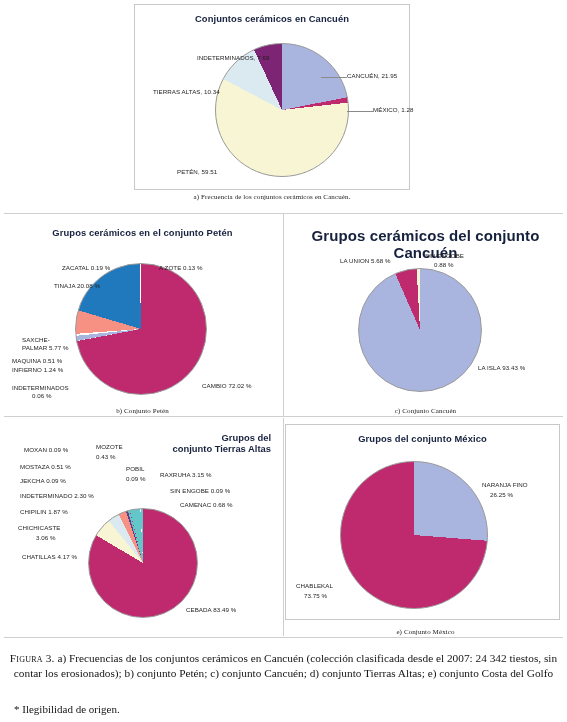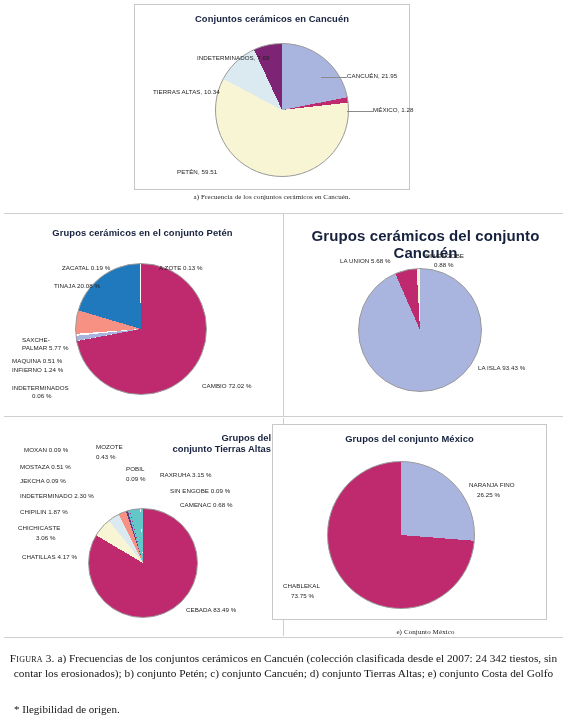--- a/index.html
+++ b/index.html
@@ -125,38 +125,40 @@
     <div class="lbl" style="left:50px; top:64px;">TINAJA  20.08 %</div>
     <div class="lbl" style="left:18px; top:118px;">SAXCHE-</div>
     <div class="lbl" style="left:18px; top:126px;">PALMAR  5.77 %</div>
     <div class="lbl" style="left:8px; top:139px;">MAQUINA 0.51 %</div>
     <div class="lbl" style="left:8px; top:148px;">INFIERNO 1.24 %</div>
     <div class="lbl" style="left:8px; top:166px;">INDETERMINADOS</div>
     <div class="lbl" style="left:28px; top:174px;">0.06 %</div>
     <div class="lbl" style="left:198px; top:164px;">CAMBIO 72.02 %</div>
   </div>
 
+  <div class="subcap" style="left:4px; top:407px; width:277px;">b) Conjunto Petén</div>
 
   <div class="divline" style="left:283px; top:214px; width:1px; height:202px;"></div>
 
   <div class="panel" style="left:288px; top:218px; width:275px; height:185px; border:none;">
     <div class="panel-title" style="top:9px; font-size:15px;">Grupos cerámicos del conjunto Cancuén</div>
 
     <div class="pie" style="left:70px; top:50px; width:124px; height:124px;
          background: conic-gradient(
            #a9b4df 0deg 336.3deg,
            #bf2a6e 336.3deg 356.8deg,
            #f7f5d3 356.8deg 360deg);"></div>
 
     <div class="lbl" style="left:52px; top:39px;">LA UNION 5.68 %</div>
     <div class="lbl" style="left:137px; top:34px;">SIN ENGOBE</div>
     <div class="lbl" style="left:146px; top:43px;">0.88 %</div>
     <div class="lbl" style="left:190px; top:146px;">LA ISLA 93.43 %</div>
   </div>
 
+  <div class="subcap" style="left:288px; top:407px; width:275px;">c)  Conjunto Cancuén</div>
 
   <div class="divline" style="left:4px; top:416px; width:559px; height:1px;"></div>
 
   <div class="panel" style="left:4px; top:424px; width:277px; height:196px; border:none;">
     <div style="position:absolute; right:10px; top:8px; font-size:9.4px; font-weight:bold; color:#16213e;">Grupos del</div>
     <div style="position:absolute; right:10px; top:19px; font-size:9.4px; font-weight:bold; color:#16213e;">conjunto Tierras Altas</div>
 
     <div class="pie" style="left:84px; top:84px; width:110px; height:110px;
          background: conic-gradient(
            #bf2a6e 0deg 300.6deg,
@@ -190,21 +192,21 @@
 
     <div class="lbl" style="left:156px; top:47px;">RAXRUHA 3.15 %</div>
     <div class="lbl" style="left:166px; top:63px;">SIN ENGOBE 0.09 %</div>
     <div class="lbl" style="left:176px; top:77px;">CAMENAC 0.68 %</div>
     <div class="lbl" style="left:182px; top:182px;">CEBADA 83.49 %</div>
   </div>
 
 
   <div class="divline" style="left:283px; top:418px; width:1px; height:218px;"></div>
 
-  <div class="panel" style="left:272px; top:424px; width:275px; height:196px;">
+  <div class="panel" style="left:285px; top:424px; width:275px; height:196px;">
     <div class="panel-title" style="top:8px; font-size:9.4px;">Grupos del conjunto México</div>
 
     <div class="pie" style="left:54px; top:36px; width:148px; height:148px;
          background: conic-gradient(
            #a9b4df 0deg 94.5deg,
            #bf2a6e 94.5deg 360deg);"></div>
 
     <div class="lbl" style="left:196px; top:56px;">NARANJA FINO</div>
     <div class="lbl" style="left:204px; top:66px;">26.25 %</div>
     <div class="lbl" style="left:10px; top:157px;">CHABLEKAL</div>

